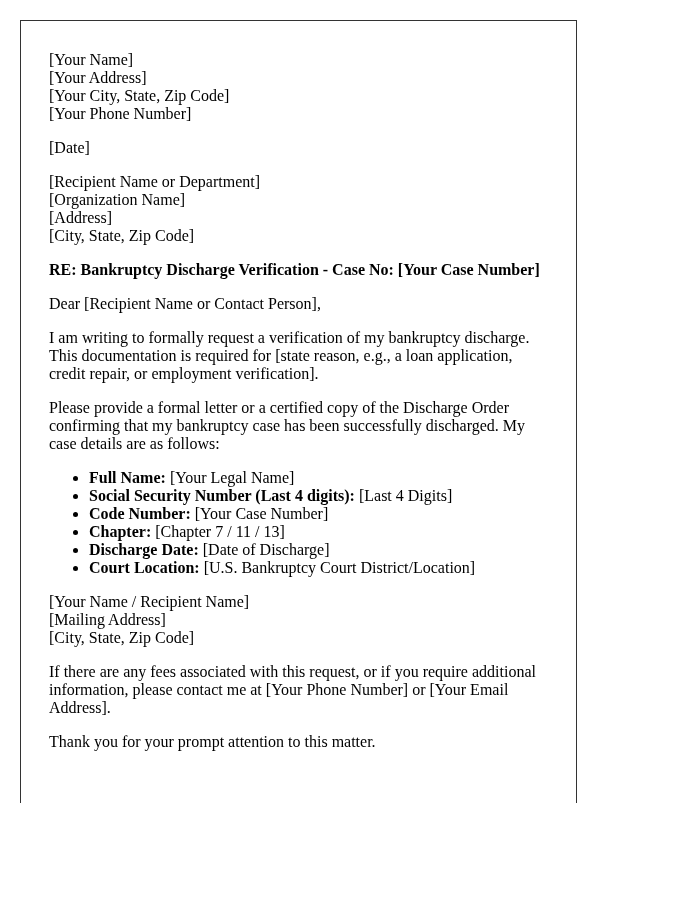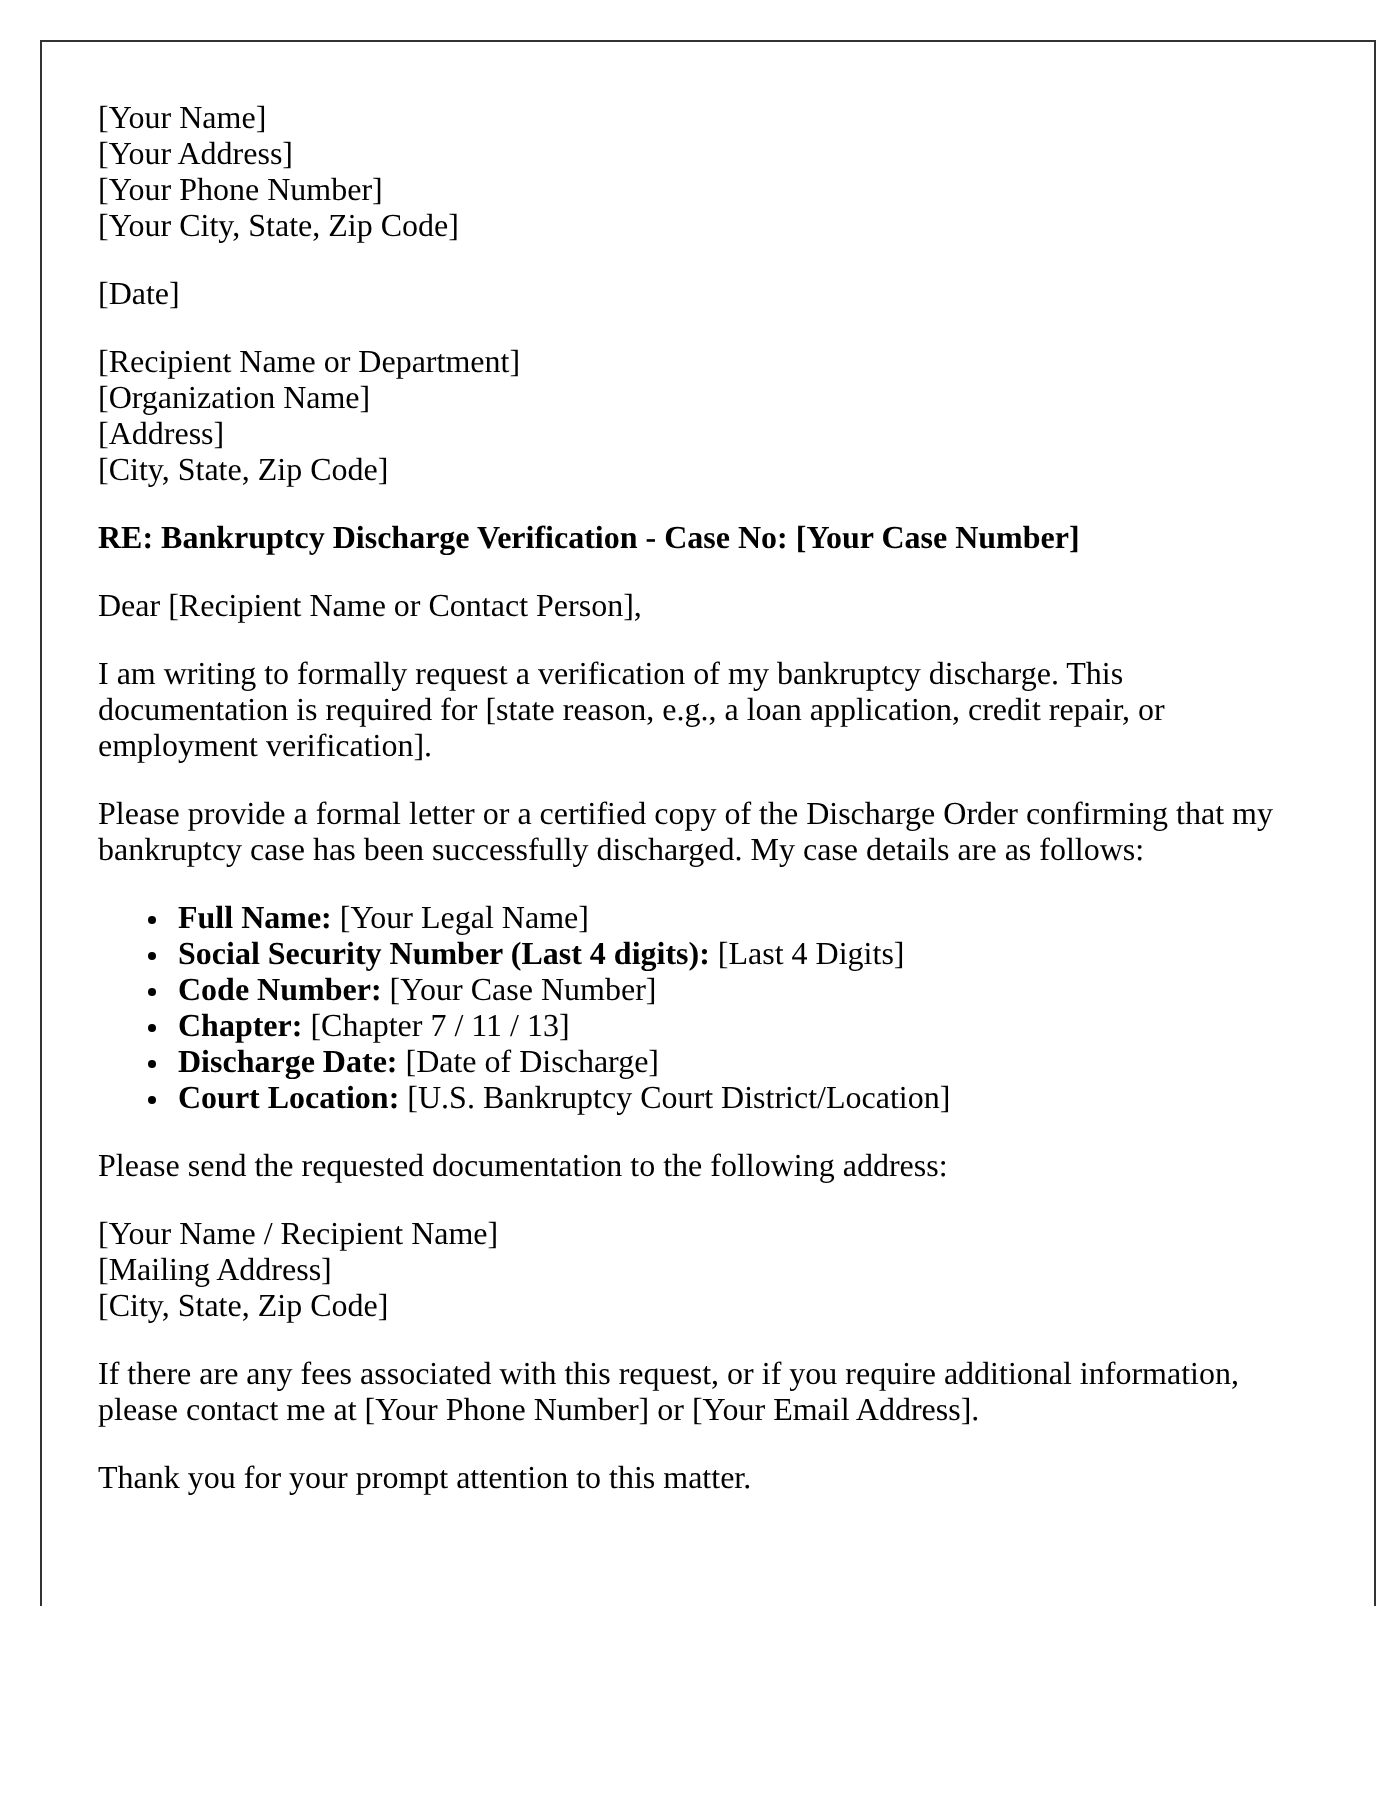--- a/index.html
+++ b/index.html
@@ -12,21 +12,21 @@
     height: 900px;
     font-family: "Liberation Serif", "DejaVu Serif", serif;
     font-size: 16px;
     line-height: 18px;
     color: #000000;
   }
   .letter-box {
     box-sizing: border-box;
     margin-left: 20px;
     margin-top: 20px;
-    width: 668px;
+    width: 557px;
     height: 783px;
     border: 1px solid #333333;
     border-bottom: none;
     padding: 30px 28px 0 28px;
     overflow: hidden;
   }
   .block { margin: 16px 0; }
   .letter-box > :first-child { margin-top: 0; }
   .bold { font-weight: bold; }
   ul.details {
@@ -38,22 +38,22 @@
   .lbl { font-weight: bold; margin-top: 41px; }
 </style>
 </head>
 <body>
 
 <div class="letter-box">
 
   <div class="block">
     <div>[Your Name]</div>
     <div>[Your Address]</div>
+    <div>[Your City, State, Zip Code]</div>
     <div>[Your Phone Number]</div>
-    <div>[Your City, State, Zip Code]</div>
   </div>
 
   <div class="block">[Date]</div>
 
   <div class="block">
     <div>[Recipient Name or Department]</div>
     <div>[Organization Name]</div>
     <div>[Address]</div>
     <div>[City, State, Zip Code]</div>
   </div>
@@ -68,21 +68,20 @@
 
   <ul class="details">
     <li><span class="lbl">Full Name:</span> <span>[Your Legal Name]</span></li>
     <li><span class="lbl">Social Security Number (Last 4 digits):</span> <span>[Last 4 Digits]</span></li>
     <li><span class="lbl">Code Number:</span> <span>[Your Case Number]</span></li>
     <li><span class="lbl">Chapter:</span> <span>[Chapter 7 / 11 / 13]</span></li>
     <li><span class="lbl">Discharge Date:</span> <span>[Date of Discharge]</span></li>
     <li><span class="lbl">Court Location:</span> <span>[U.S. Bankruptcy Court District/Location]</span></li>
   </ul>
 
-  <div class="block">Please send the requested documentation to the following address:</div>
 
   <div class="block">
     <div>[Your Name / Recipient Name]</div>
     <div>[Mailing Address]</div>
     <div>[City, State, Zip Code]</div>
   </div>
 
   <div class="block">If there are any fees associated with this request, or if you require additional information, please contact me at [Your Phone Number] or [Your Email Address].</div>
 
   <div class="block">Thank you for your prompt attention to this matter.</div>

